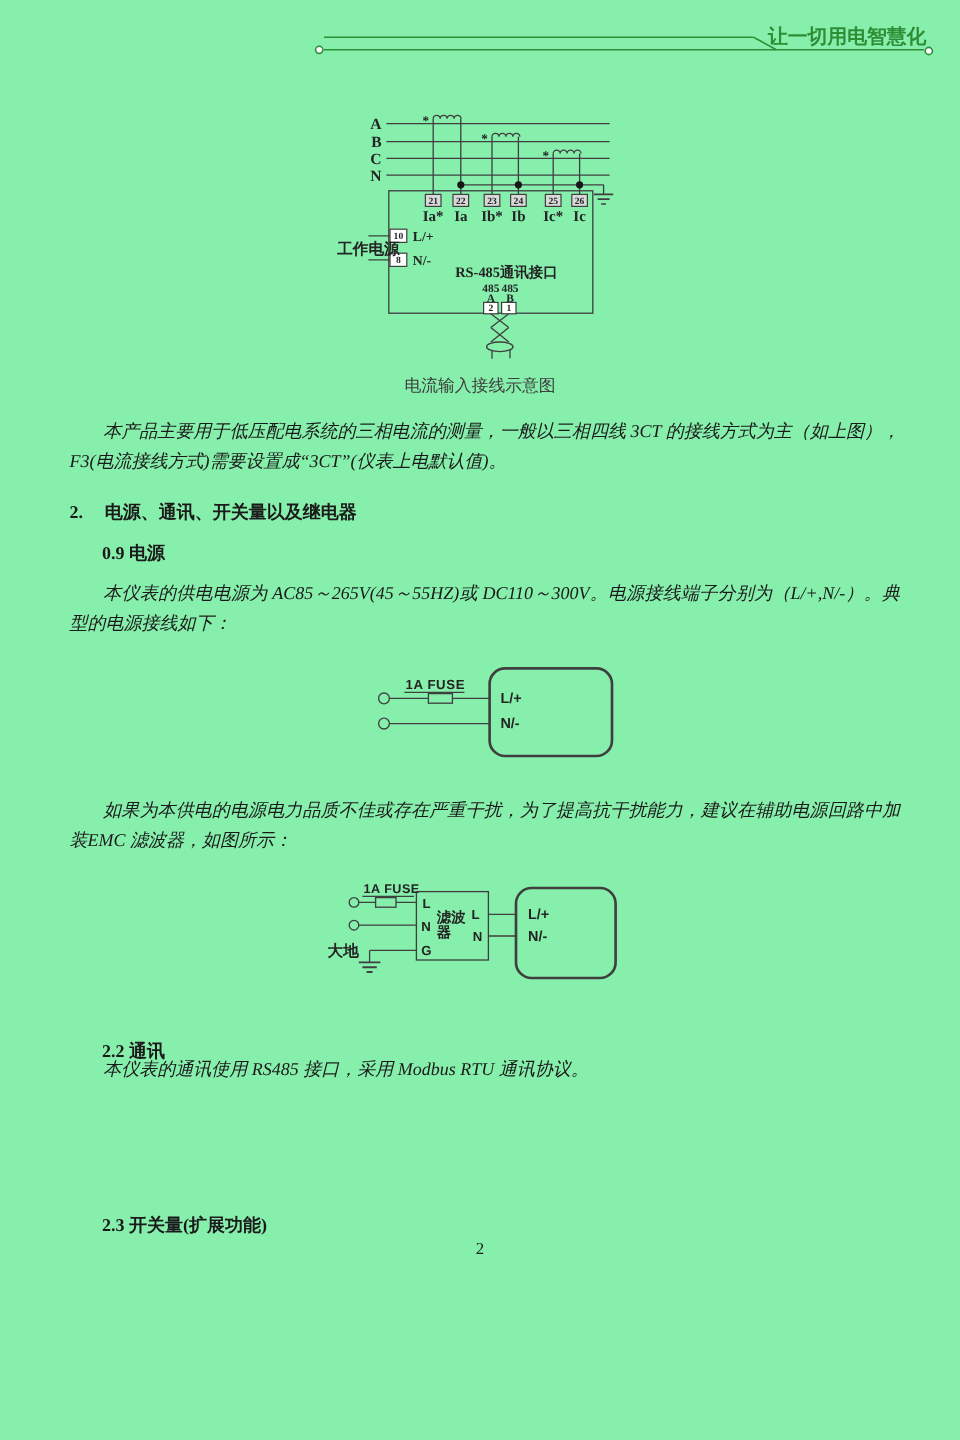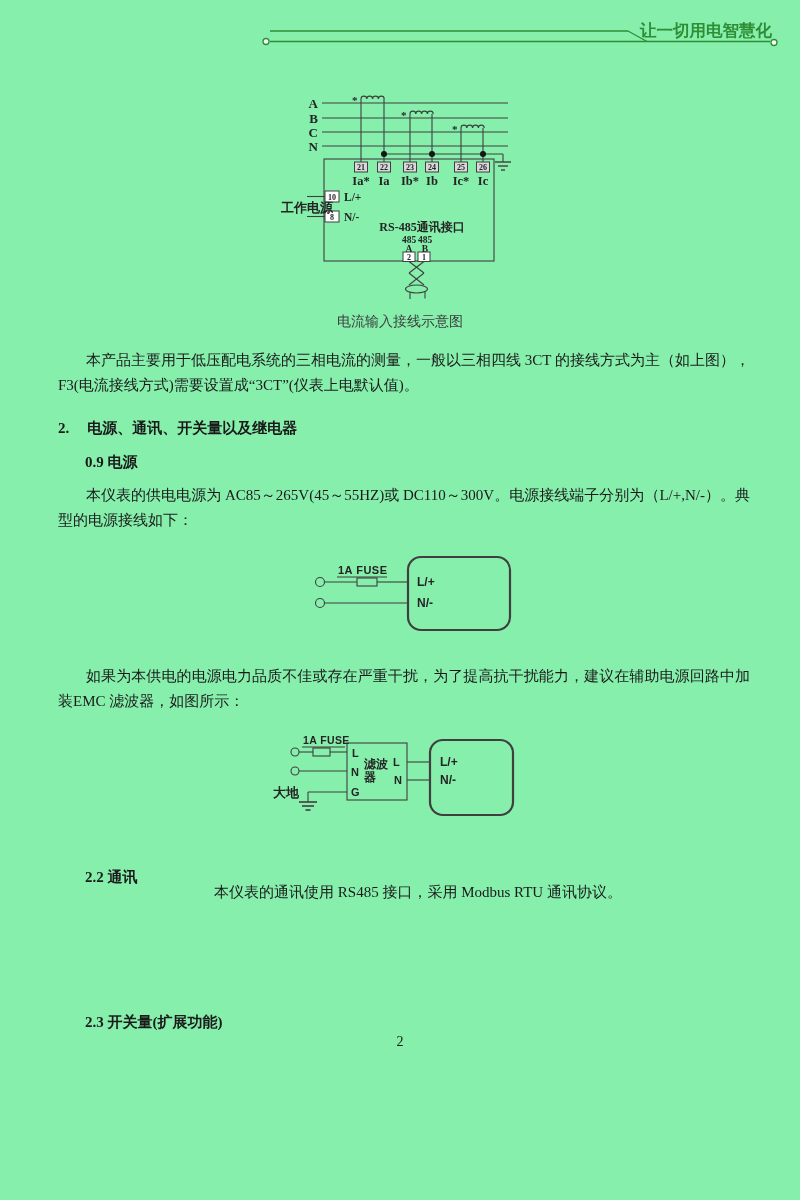--- a/index.html
+++ b/index.html
@@ -1,21 +1,21 @@
 <!DOCTYPE html>
 <html><head>
 <meta charset="utf-8">
 <style>
   html,body{margin:0;padding:0;background:#ffffff;}
   .page{position:relative;width:800px;height:1200px;background:#86efac;
         font-family:"Liberation Serif",serif;color:#1a1a1a;overflow:hidden;}
   .page svg{position:absolute;}
   .body-p{position:absolute;left:58px;width:692px;font-size:15px;line-height:25px;
-          text-indent:28px;margin:0;text-align:justify;}
-  .body-p.noj{text-align:center;}
+          text-indent:28px;margin:0;text-align:justify;font-style:italic;}
+  .body-p.noj{text-align:left;}
   .heading{position:absolute;left:58px;font-size:15px;font-weight:bold;line-height:20px;}
   .sec-title{margin-left:18px;font-family:Liberation Mono, monospace;}
   .caption{position:absolute;left:0;width:800px;text-align:center;font-size:14px;color:#3d3d3d;}
   .page-number{position:absolute;left:0;width:800px;text-align:center;font-size:14px;}
   
   .w{stroke:#3f3f3f;stroke-width:1.1;fill:none;}
   .wb{stroke:#3f3f3f;stroke-width:2.2;fill:none;}
   .dot{fill:#161616;stroke:none;}
   .tbox{fill:#d9d9d9;stroke:#3f3f3f;stroke-width:1;}
   .obox{fill:#ffffff;stroke:#3f3f3f;stroke-width:1;}

